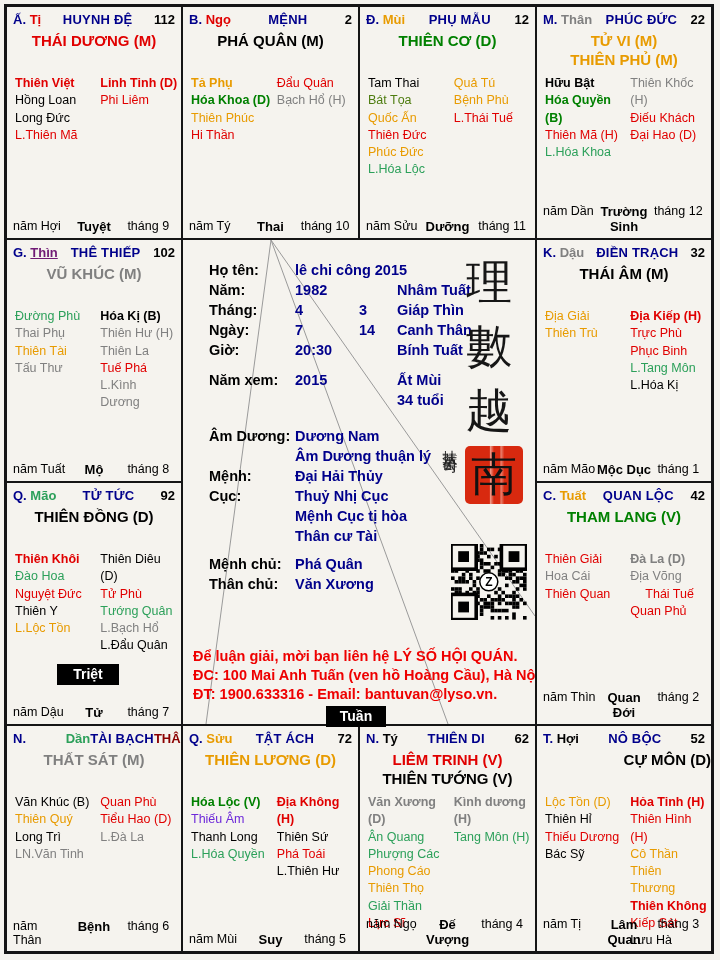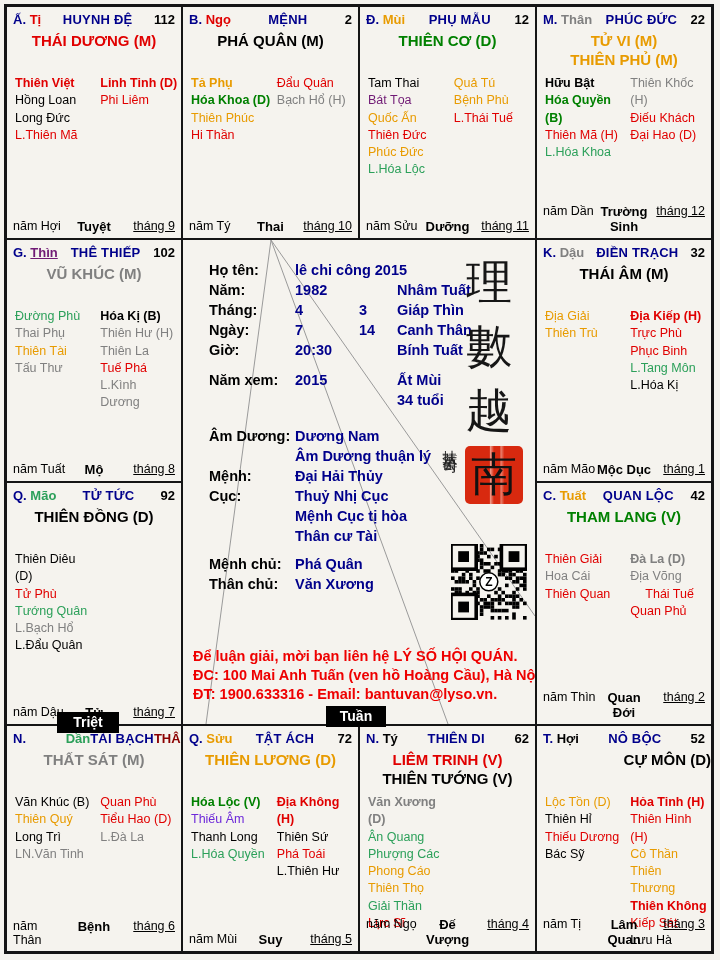--- a/index.html
+++ b/index.html
@@ -13,21 +13,21 @@
   .canchi{white-space:nowrap;}
   .pname{flex:1;text-align:center;color:#00008b;letter-spacing:.2px;}
   .pnum{color:#000;}
   .bodytag{color:#8b0000;margin-right:4px;}
   .mainstars{text-align:center;margin-top:4px;min-height:42px;font-size:15px;font-weight:bold;line-height:1.28;}
   .starcols{display:flex;padding:2px 2px 0 8px;font-size:12.5px;line-height:1.38;}
   .colL{width:52%;}.colR{width:48%;}
   .cfoot{position:absolute;left:6px;right:6px;bottom:4px;display:flex;font-size:12.5px;color:#000;}
   .cfoot .nam{width:33%;}
   .cfoot .stage{width:34%;text-align:center;font-weight:bold;font-size:13px;}
-  .cfoot .thang{width:33%;text-align:right;text-decoration:underline;}
+  .cfoot .thang{width:33%;text-align:center;}
   .center{grid-column:2/4;grid-row:2/4;position:relative;border:1px solid #151515;overflow:hidden;}
   .lines{position:absolute;left:0;top:0;z-index:1;pointer-events:none;}
   .info{position:absolute;left:0;top:20px;right:0;z-index:2;}
   .irow{display:flex;padding-left:26px;font-size:14.5px;font-weight:bold;line-height:20px;white-space:nowrap;}
   .il{width:86px;color:#000;}
   .iv1{width:64px;color:#00008b;}
   .iv2{width:38px;color:#00008b;}
   .iv3{color:#00008b;}
   .callig{position:absolute;right:20px;top:10px;width:52px;text-align:center;z-index:3;
           font-family:"DejaVu Serif","Liberation Serif",serif;font-size:46px;line-height:64px;color:#161616;}
@@ -358,21 +358,21 @@
           <span class="canchi"><span style="color: rgb(0, 0, 139);">Đ. </span><span style="color: rgb(232, 155, 0);">Mùi</span></span>
           <span class="pname">PHỤ MẪU</span>
           <span class="pnum"><span>12</span></span>
         </div>
         <div class="mainstars">
           <div style="color: rgb(0, 128, 0);">THIÊN CƠ (D)</div>
         </div>
         <div class="starcols">
           <div class="colL">
             <div style="color: rgb(0, 0, 0);">Tam Thai</div>
-            <div style="color: #701a75;">Bát Tọa</div>
+            <div style="color: #4d7c0f;">Bát Tọa</div>
             <div style="color: rgb(232, 155, 0);">Quốc Ấn</div>
             <div style="color: rgb(224, 0, 0);">Thiên Đức</div>
             <div style="color: rgb(232, 155, 0);">Phúc Đức</div>
             <div style="color: rgb(44, 160, 90);">L.Hóa Lộc</div>
           </div>
           <div class="colR">
             <div style="color: rgb(232, 155, 0);">Quả Tú</div>
             <div style="color: rgb(232, 155, 0);">Bệnh Phù</div>
             <div style="color: rgb(224, 0, 0);">L.Thái Tuế</div>
           </div>
@@ -473,20 +473,27 @@
       <div class="cell" style="grid-area: 3 / 1;">
         <div class="hdr">
           <span class="canchi"><span style="color: rgb(0, 0, 139);">Q. </span><span style="color: rgb(44, 160, 90);">Mão</span></span>
           <span class="pname">TỬ TỨC</span>
           <span class="pnum"><span>92</span></span>
         </div>
         <div class="mainstars">
           <div style="color: rgb(0, 0, 0);">THIÊN ĐỒNG (D)</div>
         </div>
         <div class="starcols">
+          <div class="colL">
+            <div style="color: rgb(224, 0, 0); font-weight: bold;">Thiên Khôi</div>
+            <div style="color: rgb(44, 160, 90);">Đào Hoa</div>
+            <div style="color: rgb(224, 0, 0);">Nguyệt Đức</div>
+            <div style="color: rgb(0, 0, 0);">Thiên Y</div>
+            <div style="color: rgb(232, 155, 0);">L.Lộc Tồn</div>
+          </div>
           <div class="colR">
             <div style="color: rgb(0, 0, 0);">Thiên Diêu (D)</div>
             <div style="color: rgb(224, 0, 0);">Tử Phù</div>
             <div style="color: rgb(44, 160, 90);">Tướng Quân</div>
             <div style="color: rgb(128, 128, 128);">L.Bạch Hổ</div>
             <div style="color: rgb(0, 0, 0);">L.Đẩu Quân</div>
           </div>
         </div>
         <div class="cfoot">
           <span class="nam">năm Dậu</span>
@@ -591,20 +598,24 @@
         </div>
         <div class="starcols">
           <div class="colL">
             <div style="color: rgb(128, 128, 128); font-weight: bold;">Văn Xương (D)</div>
             <div style="color: rgb(44, 160, 90);">Ân Quang</div>
             <div style="color: rgb(44, 160, 90);">Phượng Các</div>
             <div style="color: rgb(232, 155, 0);">Phong Cáo</div>
             <div style="color: rgb(232, 155, 0);">Thiên Thọ</div>
             <div style="color: rgb(44, 160, 90);">Giải Thần</div>
             <div style="color: rgb(224, 0, 0);">Lực Sĩ</div>
+          </div>
+          <div class="colR">
+            <div style="color: rgb(128, 128, 128); font-weight: bold;">Kình dương (H)</div>
+            <div style="color: rgb(44, 160, 90);">Tang Môn (H)</div>
           </div>
         </div>
         <div class="cfoot">
           <span class="nam">năm Ngọ</span>
           <span class="stage">Đế Vượng</span>
           <span class="thang">tháng 4</span>
         </div>
       </div>
       <div class="cell" style="grid-area: 4 / 4;">
         <div class="hdr">
@@ -634,15 +645,15 @@
           </div>
         </div>
         <div class="cfoot">
           <span class="nam">năm Tị</span>
           <span class="stage">Lâm Quan</span>
           <span class="thang">tháng 3</span>
         </div>
       </div>
     </div>
 
-  <div class="badge" style="left:57px;top:712px;min-width:42px;">Triệt</div>
+  <div class="badge" style="left:57px;top:664px;min-width:42px;">Triệt</div>
   <div class="badge" style="left:326px;top:706px;min-width:40px;">Tuần</div>
 </div>
 
 </body></html>

